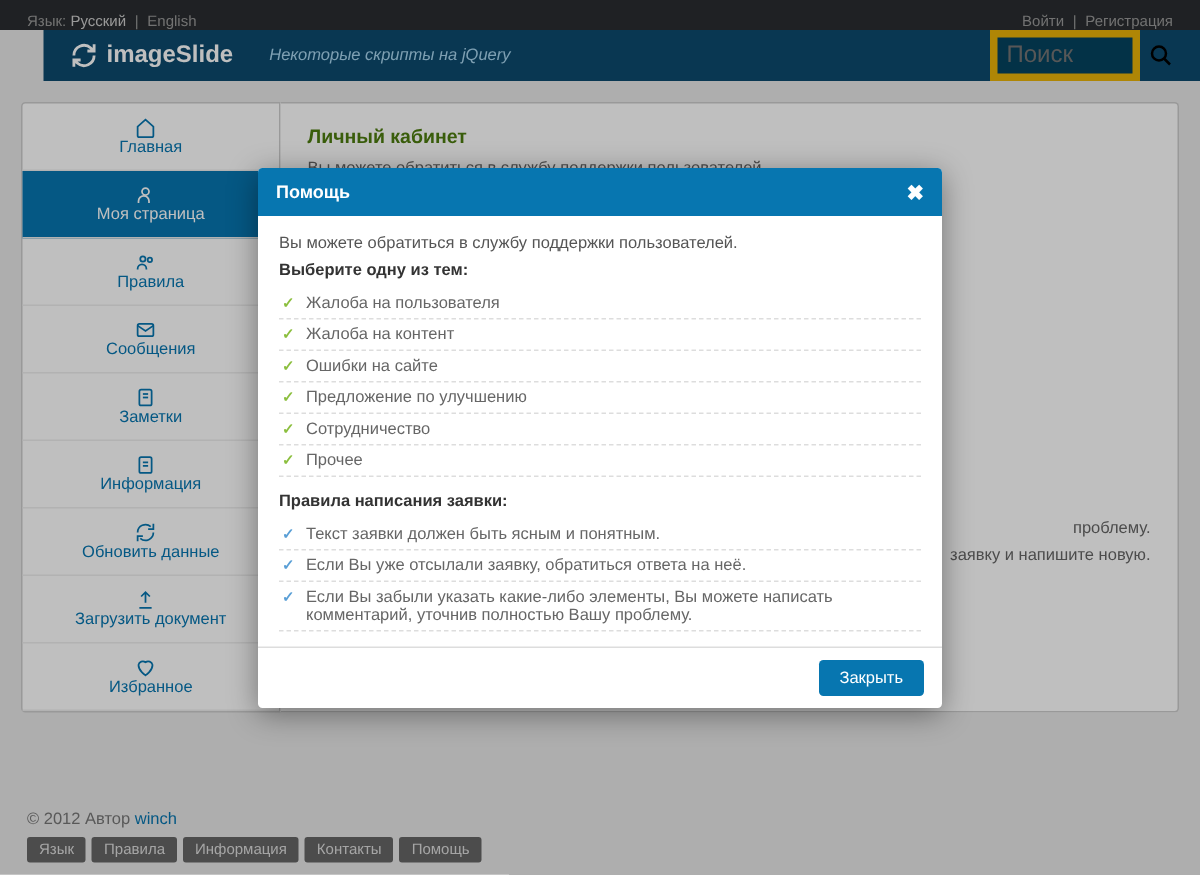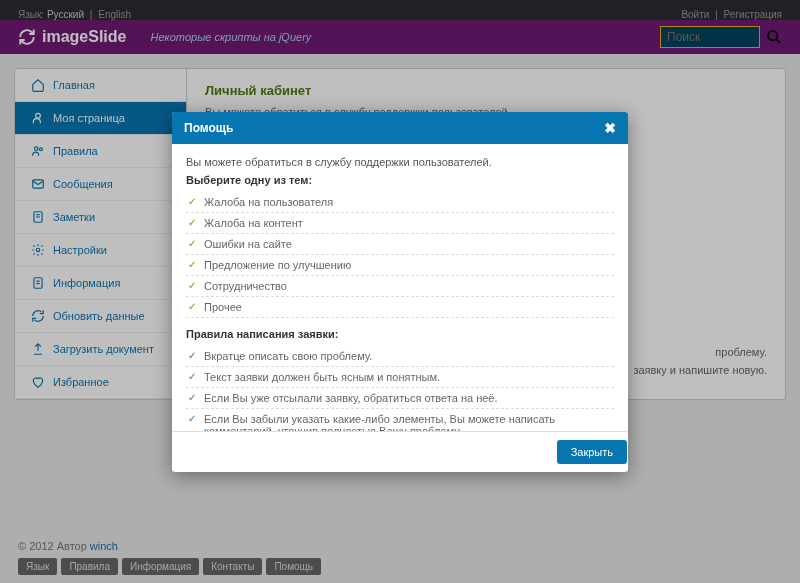--- a/index.html
+++ b/index.html
@@ -1,30 +1,30 @@
 <!DOCTYPE html>
 <html><head>
 <meta charset="utf-8">
 <style>
 * { margin: 0; padding: 0; box-sizing: border-box; }
 body { font-family: Arial, sans-serif; font-size: 12px; background: #e8e8e8; width: 800px; height: 583px; overflow: hidden; position: relative; }
 .topbar { background: #2a2d30; height: 20px; display: flex; justify-content: space-between; align-items: flex-end; padding: 0 18px; color: #999; font-size: 10px; }
 .topbar a { color: #999; text-decoration: none; cursor: pointer; }
 .topbar .sep { margin: 0 3px; }
 .topbar .lang-active { color: #ccc; }
-.header { background: #701a75; height: 34px; display: flex; align-items: center; padding: 0 18px; }
+.header { background: #0c4a6e; height: 34px; display: flex; align-items: center; padding: 0 18px; margin-left: 29px; }
 .logo { display: flex; align-items: center; color: #fff; font-size: 16px; font-weight: bold; }
 .logo-icon { width: 18px; height: 18px; margin-right: 6px; }
 .tagline { color: #a8d5ee; font-size: 11px; margin-left: 24px; font-style: italic; }
 .search-wrap { margin-left: auto; display: flex; align-items: center; gap: 6px; }
-.search-input { background: #05435f; border: 1px solid #eab308; color: #888; padding: 3px 6px; width: 100px; font-size: 12px; }
+.search-input { background: #05435f; border: 5px solid #eab308; color: #888; padding: 3px 6px; width: 100px; font-size: 16px; }
 .search-icon { width: 16px; height: 16px; }
 .main { padding: 14px; display: flex; gap: 0; }
 .sidebar { width: 173px; background: #fff; border: 1px solid #ccc; border-radius: 3px 0 0 3px; }
-.sidebar-item { display: flex; align-items: center; padding: 9px 16px; border-bottom: 1px solid #eee; color: #0776b0; font-size: 11px; cursor: pointer; }
+.sidebar-item { display: flex; align-items: center; padding: 9px 16px; border-bottom: 1px solid #eee; color: #0776b0; font-size: 11px; cursor: pointer; flex-direction: column; }
 .sidebar-item.active { background: #0776b0; color: #fff; }
 .sidebar-item .sicon { width: 14px; height: 14px; margin-right: 8px; flex-shrink: 0; }
 .content { flex: 1; background: #fff; border: 1px solid #ccc; border-left: none; border-radius: 0 3px 3px 0; padding: 14px 18px; }
 .content h3 { font-size: 13px; color: #4d7c0f; margin-bottom: 8px; font-weight: bold; }
 .content p { font-size: 11px; color: #666; margin-bottom: 6px; }
 .footer { position: absolute; bottom: 0; left: 0; right: 0; padding: 8px 18px; font-size: 11px; color: #777; }
 .footer-copy { margin-bottom: 6px; }
 .footer-copy a { color: #0776b0; }
 .footer-btns { display: flex; gap: 4px; }
 .footer-btn { background: #666; color: #ddd; padding: 3px 8px; border-radius: 2px; font-size: 10px; cursor: pointer; }
@@ -32,21 +32,21 @@
 .modal { width: 456px; background: #fff; border-radius: 3px; box-shadow: 0 4px 20px rgba(0,0,0,0.4); display: flex; flex-direction: column; max-height: 360px; }
 .modal-header { background: #0776b0; color: #fff; padding: 8px 12px; border-radius: 3px 3px 0 0; display: flex; justify-content: space-between; align-items: center; font-size: 12px; font-weight: bold; }
 .modal-close { cursor: pointer; font-size: 14px; font-weight: bold; }
 .modal-body { flex: 1; overflow-y: auto; padding: 12px 14px; font-size: 11px; color: #555; }
 .modal-body p { margin-bottom: 6px; }
 .modal-body strong { color: #333; display: block; margin: 4px 0 6px; font-size: 11px; }
 .modal-list { list-style: none; margin-bottom: 10px; }
 .modal-list li { padding: 4px 0 4px 18px; border-bottom: 1px dashed #ddd; position: relative; font-size: 11px; color: #666; }
 .modal-list li::before { content: "✓"; position: absolute; left: 2px; top: 4px; color: #8cbf3f; font-size: 10px; font-weight: bold; }
 .modal-list.blue li::before { color: #5a9fd6; content: "✓"; }
-.modal-footer { border-top: 1px solid #ddd; padding: 8px 1px; display: flex; justify-content: flex-end; }
+.modal-footer { border-top: 1px solid #ddd; padding: 8px 12px; display: flex; justify-content: flex-end; }
 .modal-btn { background: #0776b0; color: #fff; border: none; padding: 6px 14px; border-radius: 3px; font-size: 11px; cursor: pointer; }
 .modal-body::-webkit-scrollbar { width: 14px; }
 .modal-body::-webkit-scrollbar-track { background: #f0f0f0; border-left: 1px solid #ddd; }
 .modal-body::-webkit-scrollbar-thumb { background: #c8c8c8; border: 1px solid #aaa; }
 </style>
 </head>
 <body>
 
 <div class="topbar">
   <div>
@@ -109,27 +109,20 @@
         </svg>
         <span>Сообщения</span>
       </div>
     <div class="sidebar-item">
         <svg class="sicon" viewBox="0 0 24 24" fill="none" stroke="currentColor" stroke-width="2">
           <rect x="5" y="3" width="14" height="18" rx="2"></rect>
           <line x1="9" y1="8" x2="15" y2="8"></line>
           <line x1="9" y1="12" x2="15" y2="12"></line>
         </svg>
         <span>Заметки</span>
-      </div>
-    <div class="sidebar-item">
-        <svg class="sicon" viewBox="0 0 24 24" fill="none" stroke="currentColor" stroke-width="2">
-          <circle cx="12" cy="12" r="3"></circle>
-          <path d="M12 2v3m0 14v3M4.2 4.2l2.1 2.1m11.4 11.4l2.1 2.1M2 12h3m14 0h3M4.2 19.8l2.1-2.1m11.4-11.4l2.1-2.1"></path>
-        </svg>
-        <span>Настройки</span>
       </div>
     <div class="sidebar-item">
         <svg class="sicon" viewBox="0 0 24 24" fill="none" stroke="currentColor" stroke-width="2">
           <rect x="5" y="3" width="14" height="18" rx="2"></rect>
           <line x1="9" y1="9" x2="15" y2="9"></line>
           <line x1="9" y1="13" x2="15" y2="13"></line>
         </svg>
         <span>Информация</span>
       </div>
     <div class="sidebar-item">
@@ -185,21 +178,20 @@
       <ul class="modal-list">
         <li>Жалоба на пользователя</li>
         <li>Жалоба на контент</li>
         <li>Ошибки на сайте</li>
         <li>Предложение по улучшению</li>
         <li>Сотрудничество</li>
         <li>Прочее</li>
       </ul>
       <strong>Правила написания заявки:</strong>
       <ul class="modal-list blue">
-        <li>Вкратце описать свою проблему.</li>
         <li>Текст заявки должен быть ясным и понятным.</li>
         <li>Если Вы уже отсылали заявку, обратиться ответа на неё.</li>
         <li>Если Вы забыли указать какие-либо элементы, Вы можете написать комментарий, уточнив полностью Вашу проблему.</li>
 
       </ul>
 
     </div>
     <div class="modal-footer">
       <button class="modal-btn">Закрыть</button>
     </div>

